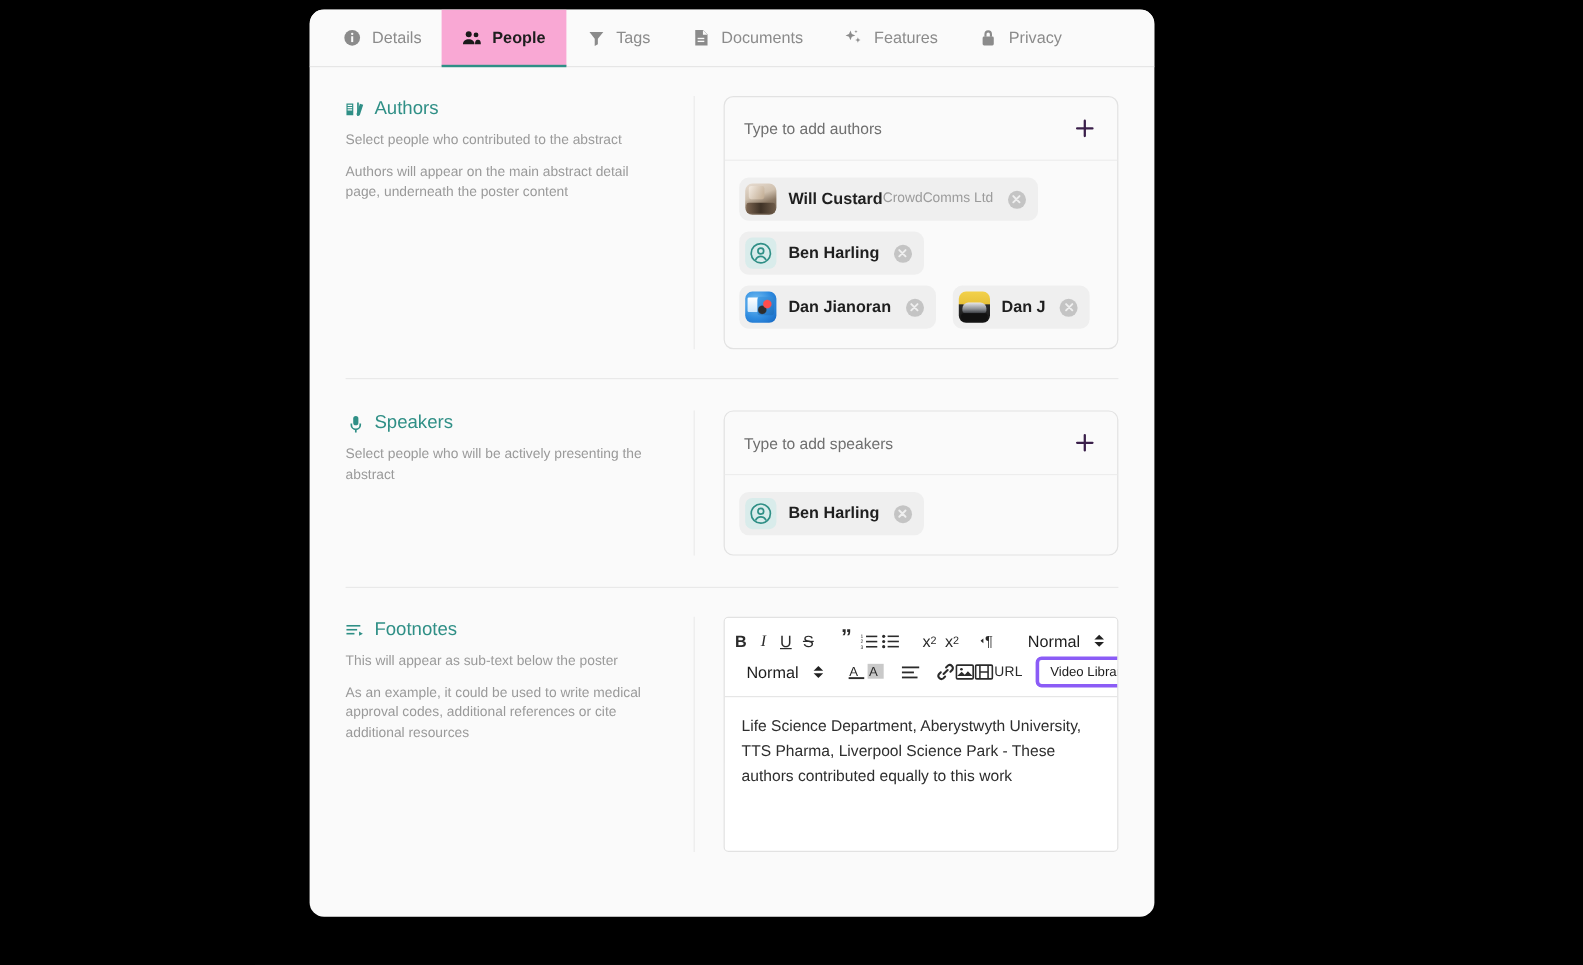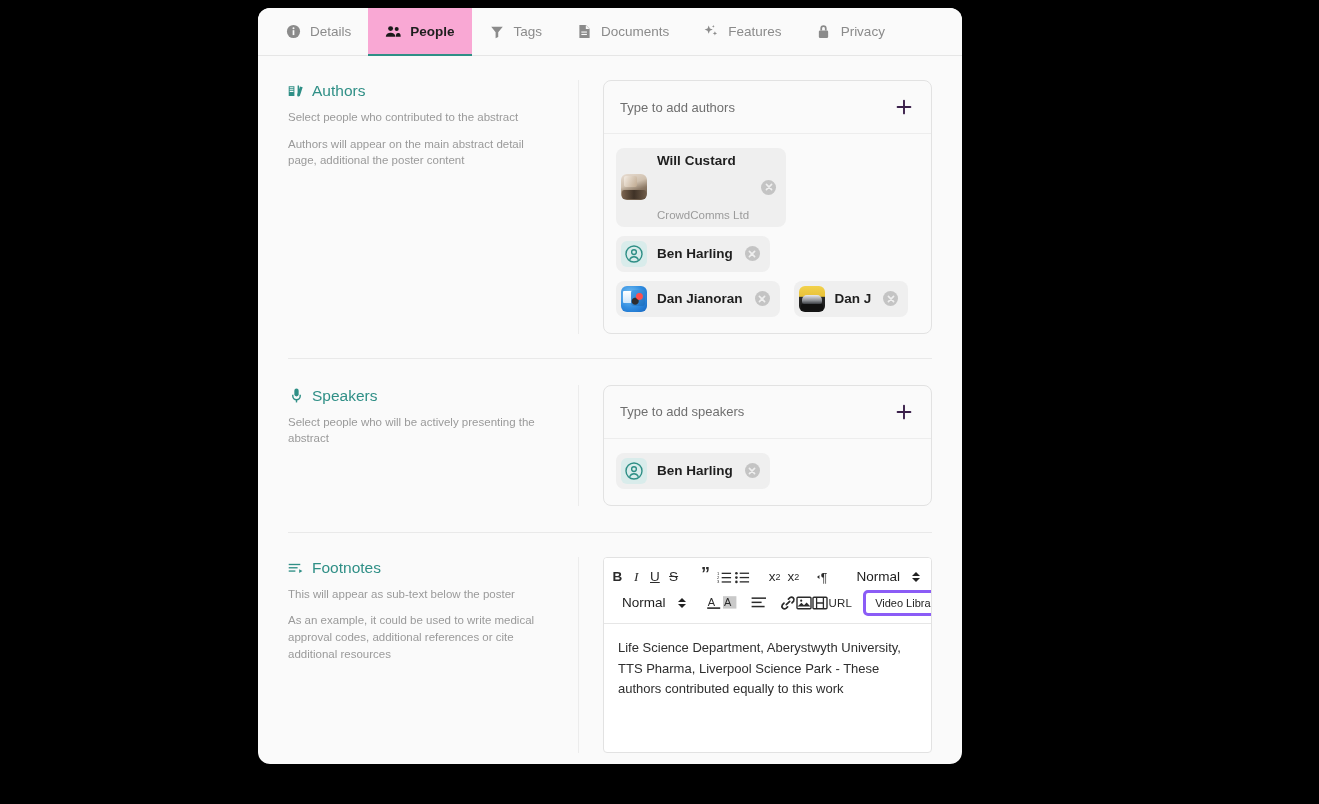--- a/index.html
+++ b/index.html
@@ -252,21 +252,21 @@
     background: linear-gradient(180deg,#e9e9ec,#8e9196 60%,#3a3d42);
     border-radius: 5px 5px 2px 2px;
   }
   .av-car::after {
     content:"";
     position:absolute; left:2px; bottom:2px; width:22px; height:6px;
     background: #111;
     border-radius:2px;
   }
 
-  .chip-text { display: flex; flex-direction: column; line-height: 1.15; gap: 39px; }
+  .chip-text { display: flex; line-height: 1.15; }
   .chip-name { font-size: 13.5px; color: #1f1f1f; font-weight: bold; white-space: nowrap; }
   .chip-sub  { font-size: 11.5px; color: #9b9b9b; white-space: nowrap; margin-top: 1px; }
 
   .chip-remove {
     flex: 0 0 auto;
     width: 15px; height: 15px;
     border-radius: 50%;
     background: #c4c4c4;
     display: flex; align-items: center; justify-content: center;
     cursor: pointer;
@@ -439,21 +439,21 @@
               <svg width="16" height="14" viewBox="0 0 18 15">
                   <path d="M.8 2.2h6.4v11H.8z"></path>
                   <path d="M1.9 3.4h4.2v1.1H1.9zM1.9 5.5h4.2v1.1H1.9zM1.9 7.6h4.2v1.1H1.9z" fill="#fafafa"></path>
                   <path d="M10.8 1.2h1.6v12.6h-1.6z"></path>
                   <path d="M13.4 2.4l3.1.9-3.3 10.1-3.1-.9z"></path>
                 </svg>
             </span>
             <span>Authors</span>
           </div>
           <div class="sec-desc">Select people who contributed to the abstract</div>
-          <div class="sec-desc">Authors will appear on the main abstract detail page, additional the poster content</div>
+          <div class="sec-desc">Authors will appear on the main abstract detail page, underneath the poster content</div>
         </div>
 
         <div class="sec-right">
           <div class="picker">
             <div class="picker-head">
               <input class="picker-input" type="text" placeholder="Type to add authors" style="">
               <button class="plus-btn">
                 <span>
                   <svg width="16" height="16" viewBox="0 0 16 16">
                       <path d="M8 1.6v12.8M1.6 8h12.8" stroke-width="1.9" fill="none" stroke-linecap="round"></path>

